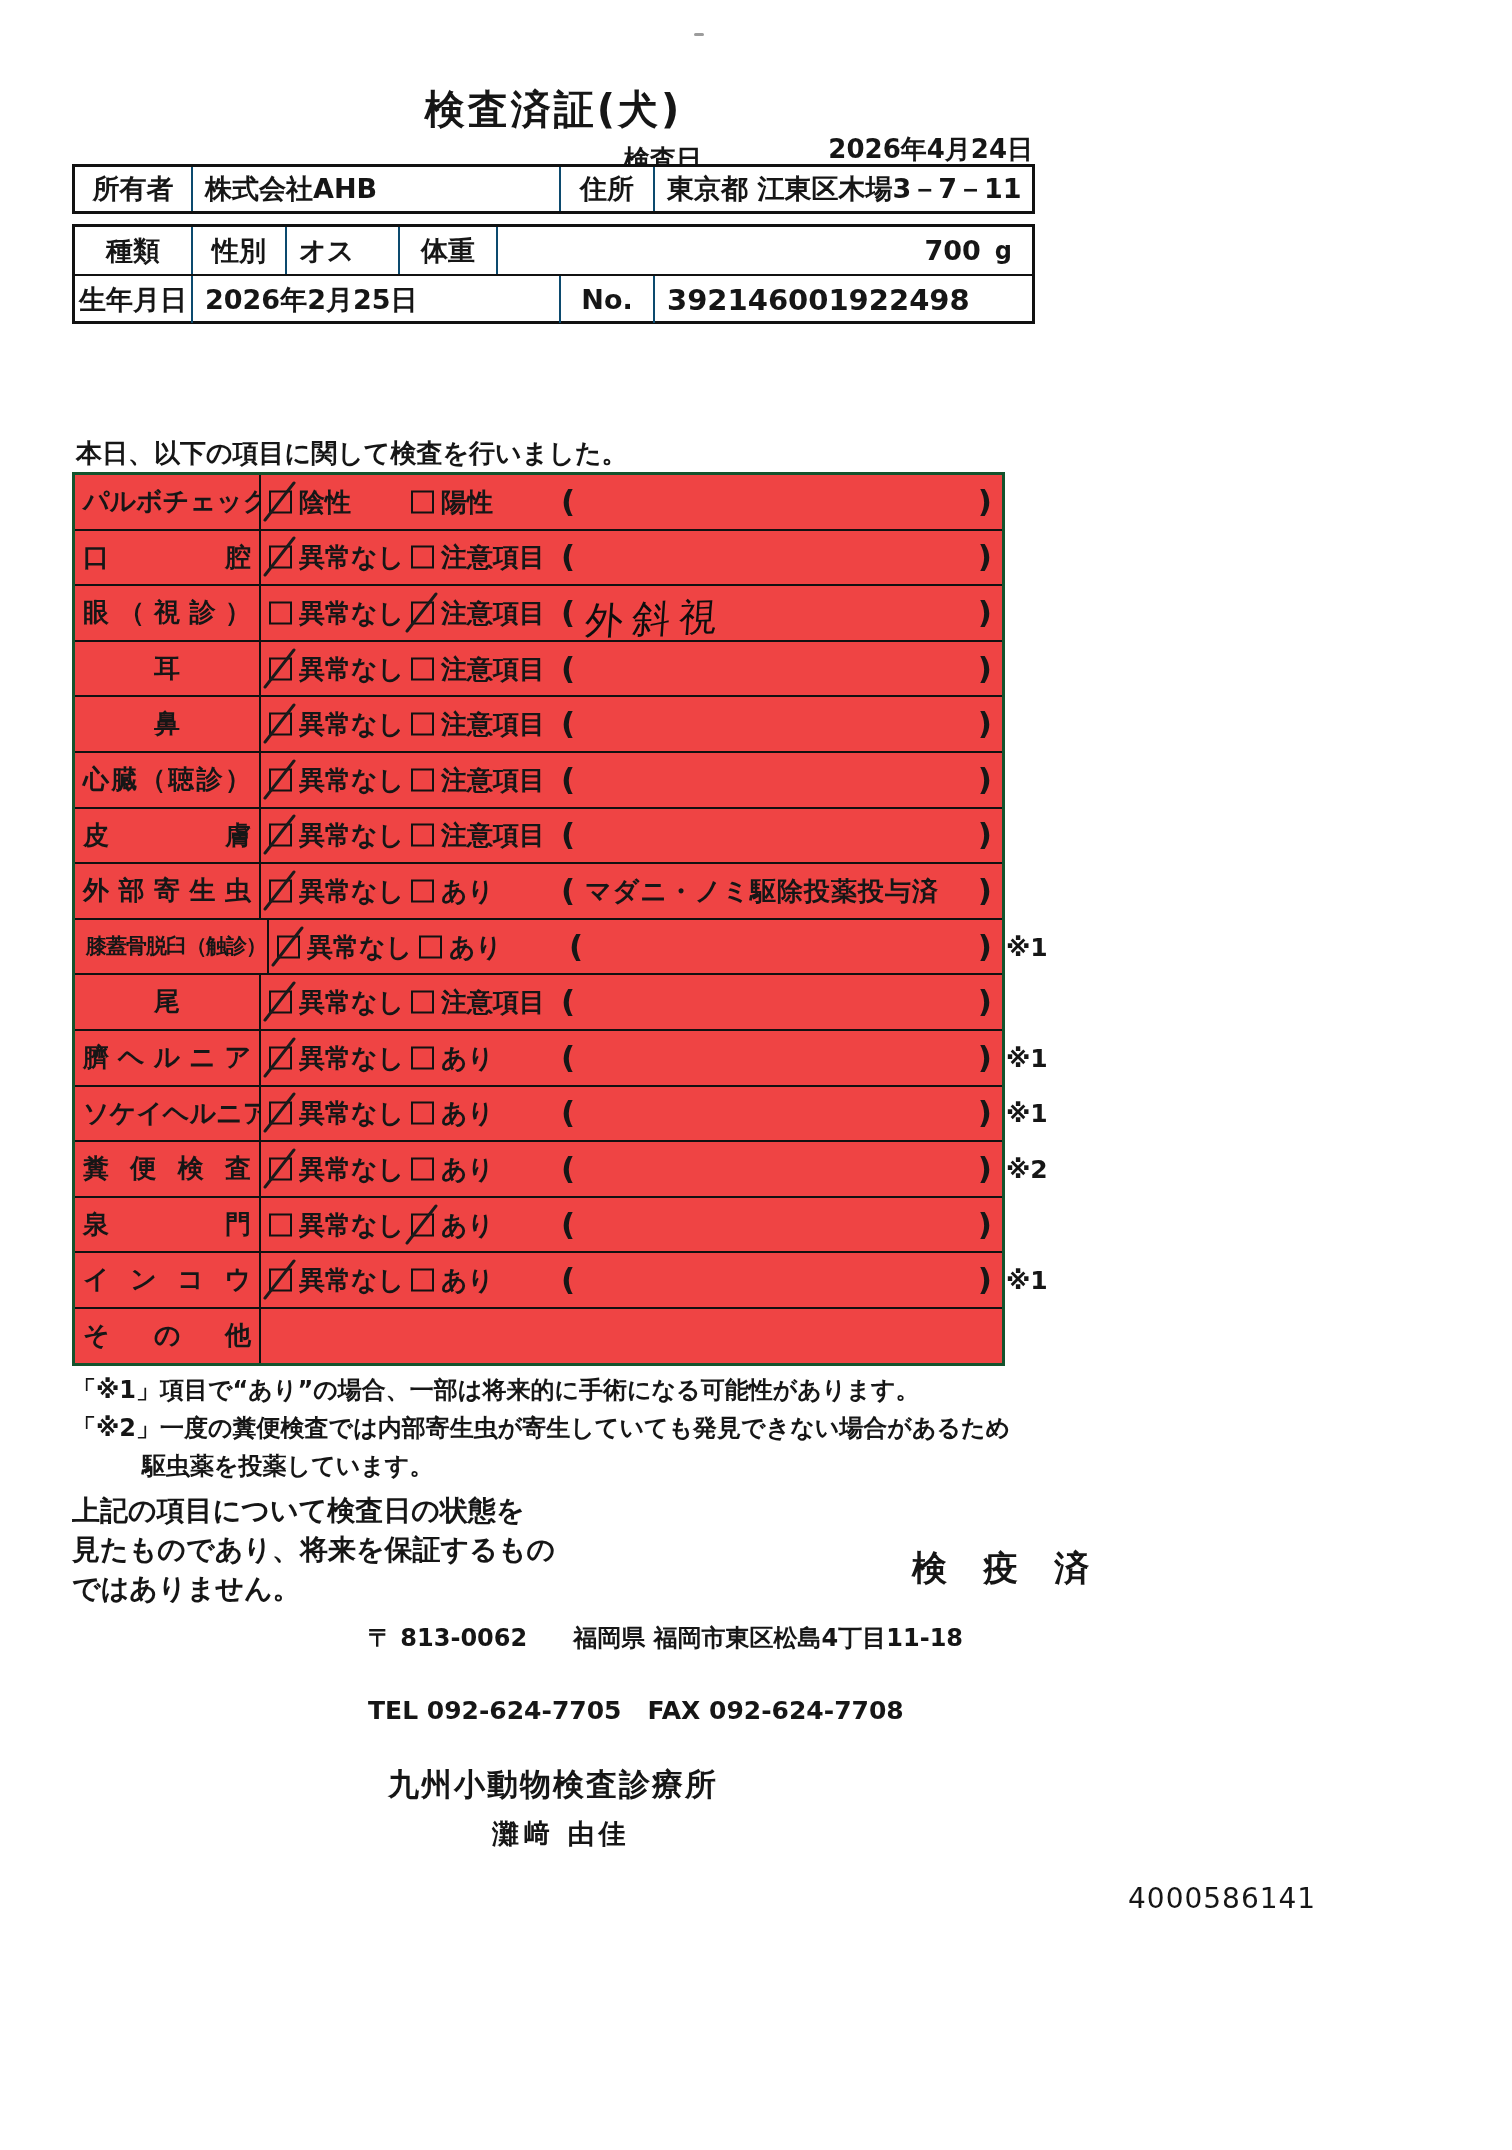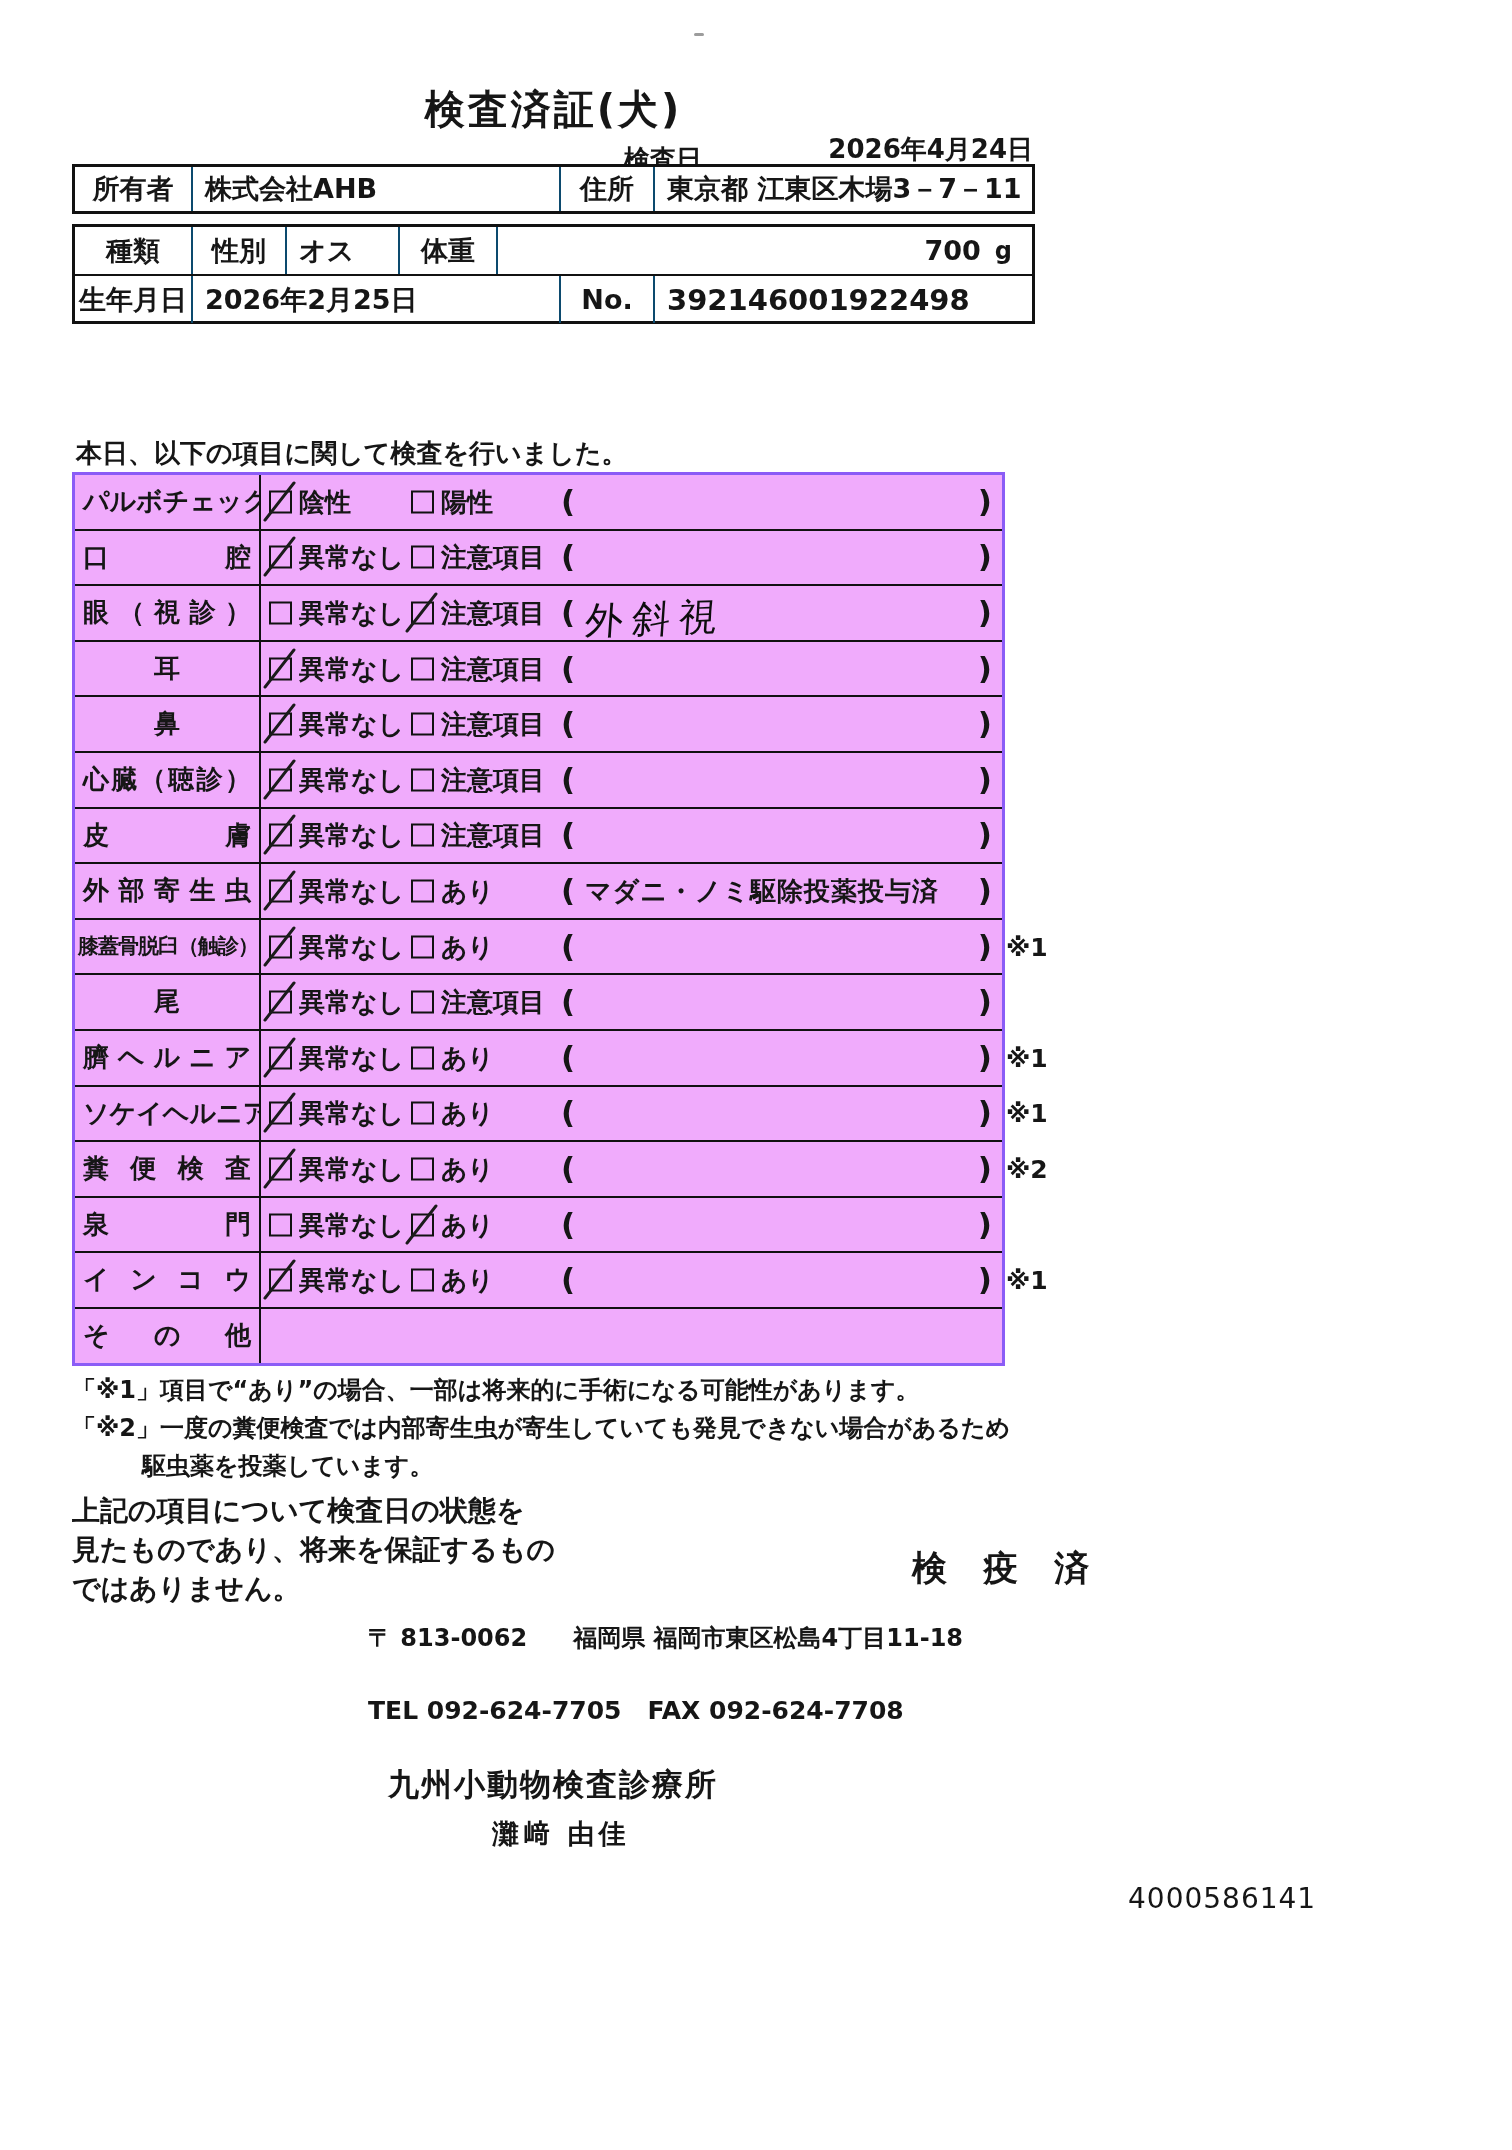--- a/index.html
+++ b/index.html
@@ -36,30 +36,30 @@
   #pet-table .frow.first{border-bottom:2px solid #111;}
   .w-label{width:118px;}
   .w-value{width:368px;}
   .w-small{width:94px;}
   .weight-val{flex:1;justify-content:flex-end;padding-right:20px;}
   .weight-unit{font-size:24px;margin-left:14px;font-weight:600;}
 
   #intro{top:436px;left:76px;font-size:26px;font-weight:600;}
 
   
-  #exam-table{top:472px;left:72px;width:933px;border:3px solid #8b5cf6;box-sizing:border-box;background:#f0abfc;}
+  #exam-table{top:472px;left:72px;width:933px;border:3px solid #14532d;box-sizing:border-box;background:#ef4444;}
   .trow{display:flex;height:53.6px;border-bottom:2px solid #111;position:relative;}
   .trow:last-child{border-bottom:none;}
   .cell-label{
     width:186px;flex:none;border-right:2px solid #111;box-sizing:border-box;
     font-size:26px;font-weight:600;line-height:52px;padding:0 8px;
     text-align:justify;text-align-last:justify;overflow:hidden;white-space:nowrap;
   }
   .cell-label.single{text-align:center;text-align-last:center;}
-  .cell-label.packed{font-size:21px;letter-spacing:-1px;padding:0 3px;}
+  .cell-label.packed{font-size:21px;letter-spacing:-1px;padding:0 3px;margin-left:8px;}
   .cell-opts{flex:1;position:relative;}
   .opt{position:absolute;top:50%;transform:translateY(-50%);display:flex;align-items:center;gap:7px;}
   .opt.o1{left:8px;}
   .opt.o2{left:150px;}
   .cb{width:19px;height:19px;border:2.5px solid #111;position:relative;flex:none;box-sizing:content-box;}
   .mark{display:none;}
   .mark.slash{
     display:block;position:absolute;left:7px;top:-16px;width:3px;height:50px;
     background:#1b1b1b;transform:rotate(34deg) skewX(-4deg);border-radius:2px;z-index:2;
   }

